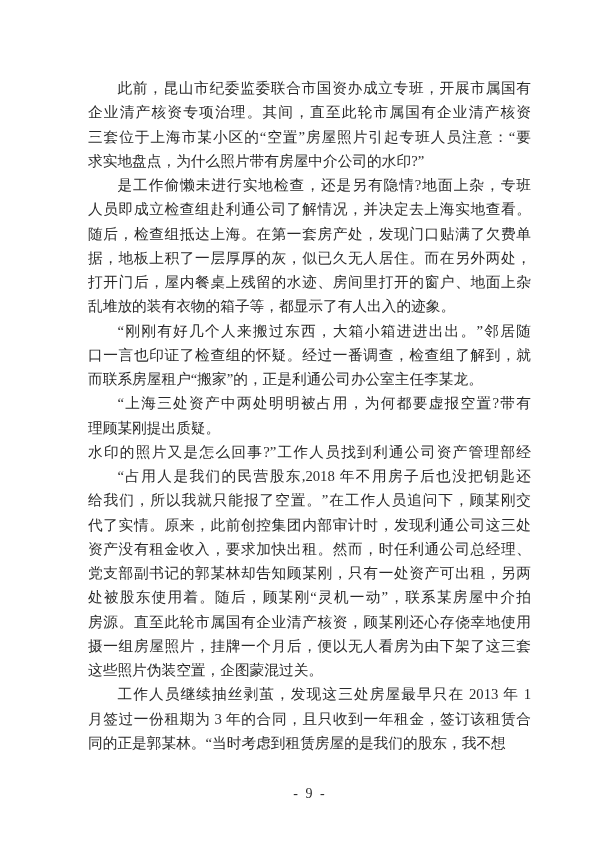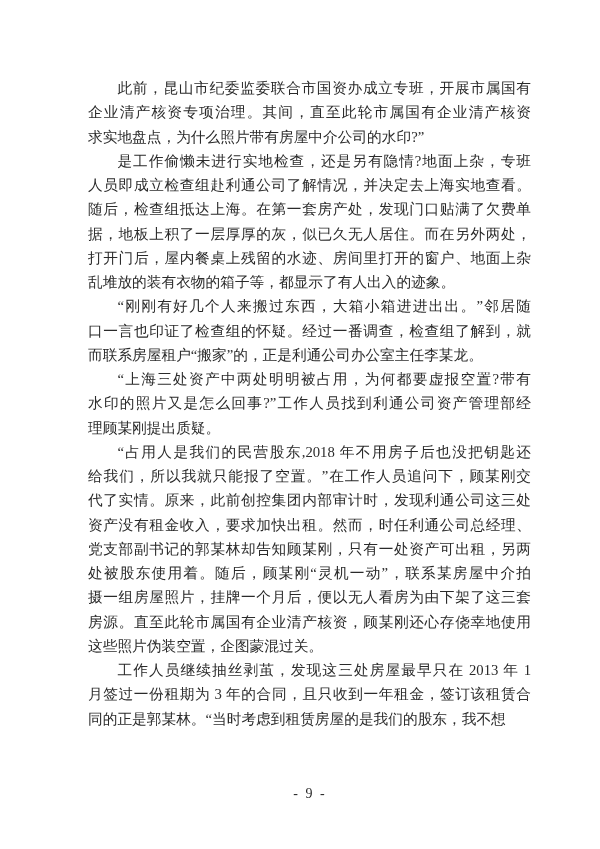--- a/index.html
+++ b/index.html
@@ -56,49 +56,50 @@
   }
 </style>
 </head>
 <body>
 
 <div class="page">
   <div class="text-block" id="text-block">
       <div class="paragraph">
         <div class="line para-start">此前，昆山市纪委监委联合市国资办成立专班，开展市属国有</div>
         <div class="line">企业清产核资专项治理。其间，直至此轮市属国有企业清产核资</div>
+        <div class="line">三套位于上海市某小区的“空置”房屋照片引起专班人员注意：“要</div>
         <div class="line para-end">求实地盘点，为什么照片带有房屋中介公司的水印?”</div>
       </div>
       <div class="paragraph">
         <div class="line para-start">是工作偷懒未进行实地检查，还是另有隐情?地面上杂，专班</div>
         <div class="line">人员即成立检查组赴利通公司了解情况，并决定去上海实地查看。</div>
         <div class="line">随后，检查组抵达上海。在第一套房产处，发现门口贴满了欠费单</div>
         <div class="line">据，地板上积了一层厚厚的灰，似已久无人居住。而在另外两处，</div>
         <div class="line">打开门后，屋内餐桌上残留的水迹、房间里打开的窗户、地面上杂</div>
         <div class="line para-end">乱堆放的装有衣物的箱子等，都显示了有人出入的迹象。</div>
       </div>
       <div class="paragraph">
         <div class="line para-start">“刚刚有好几个人来搬过东西，大箱小箱进进出出。”邻居随</div>
         <div class="line">口一言也印证了检查组的怀疑。经过一番调查，检查组了解到，就</div>
         <div class="line para-end">而联系房屋租户“搬家”的，正是利通公司办公室主任李某龙。</div>
       </div>
       <div class="paragraph">
         <div class="line para-start">“上海三处资产中两处明明被占用，为何都要虚报空置?带有</div>
+        <div class="line para-end">理顾某刚提出质疑。</div>
         <div class="line">水印的照片又是怎么回事?”工作人员找到利通公司资产管理部经</div>
-        <div class="line para-end">理顾某刚提出质疑。</div>
       </div>
       <div class="paragraph">
         <div class="line para-start">“占用人是我们的民营股东,2018 年不用房子后也没把钥匙还</div>
         <div class="line">给我们，所以我就只能报了空置。”在工作人员追问下，顾某刚交</div>
         <div class="line">代了实情。原来，此前创控集团内部审计时，发现利通公司这三处</div>
         <div class="line">资产没有租金收入，要求加快出租。然而，时任利通公司总经理、</div>
         <div class="line">党支部副书记的郭某林却告知顾某刚，只有一处资产可出租，另两</div>
         <div class="line">处被股东使用着。随后，顾某刚“灵机一动”，联系某房屋中介拍</div>
+        <div class="line">房源。直至此轮市属国有企业清产核资，顾某刚还心存侥幸地使用</div>
         <div class="line">摄一组房屋照片，挂牌一个月后，便以无人看房为由下架了这三套</div>
-        <div class="line">房源。直至此轮市属国有企业清产核资，顾某刚还心存侥幸地使用</div>
         <div class="line para-end">这些照片伪装空置，企图蒙混过关。</div>
       </div>
       <div class="paragraph">
         <div class="line para-start">工作人员继续抽丝剥茧，发现这三处房屋最早只在 2013 年 1</div>
         <div class="line">月签过一份租期为 3 年的合同，且只收到一年租金，签订该租赁合</div>
         <div class="line para-end">同的正是郭某林。“当时考虑到租赁房屋的是我们的股东，我不想</div>
       </div>
     </div>
   <div class="page-number">- 9 -</div>
 </div>

